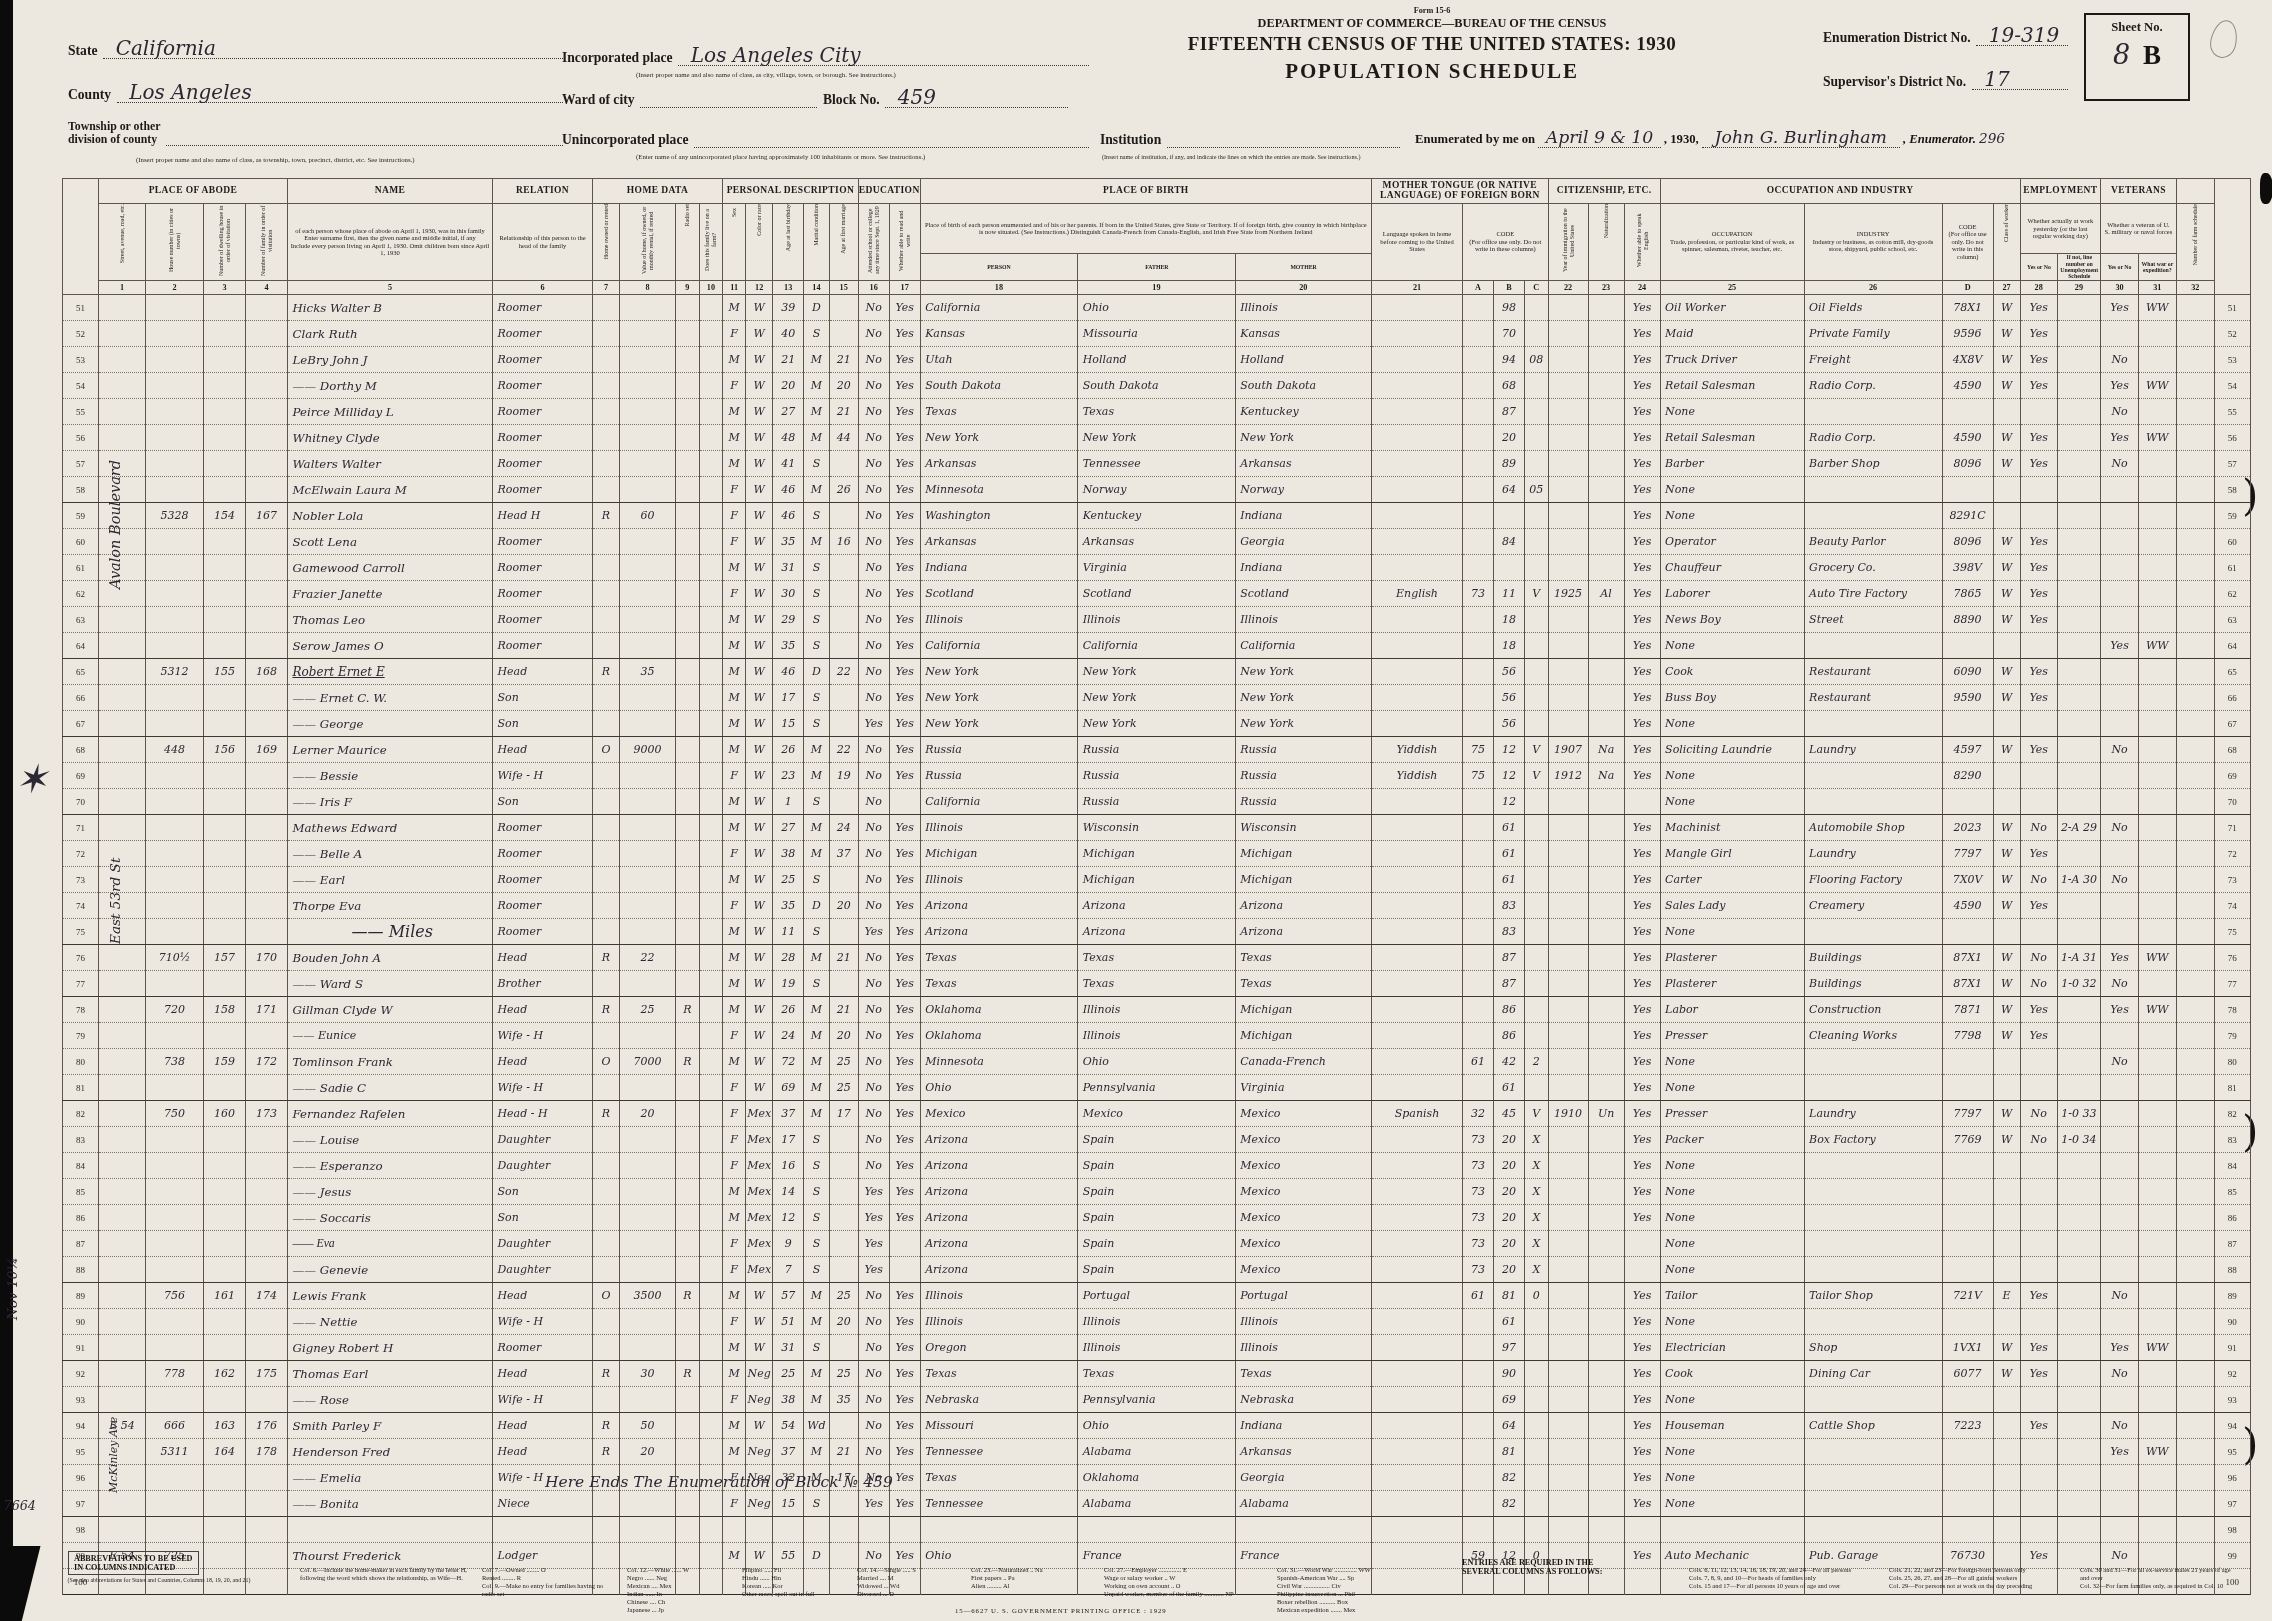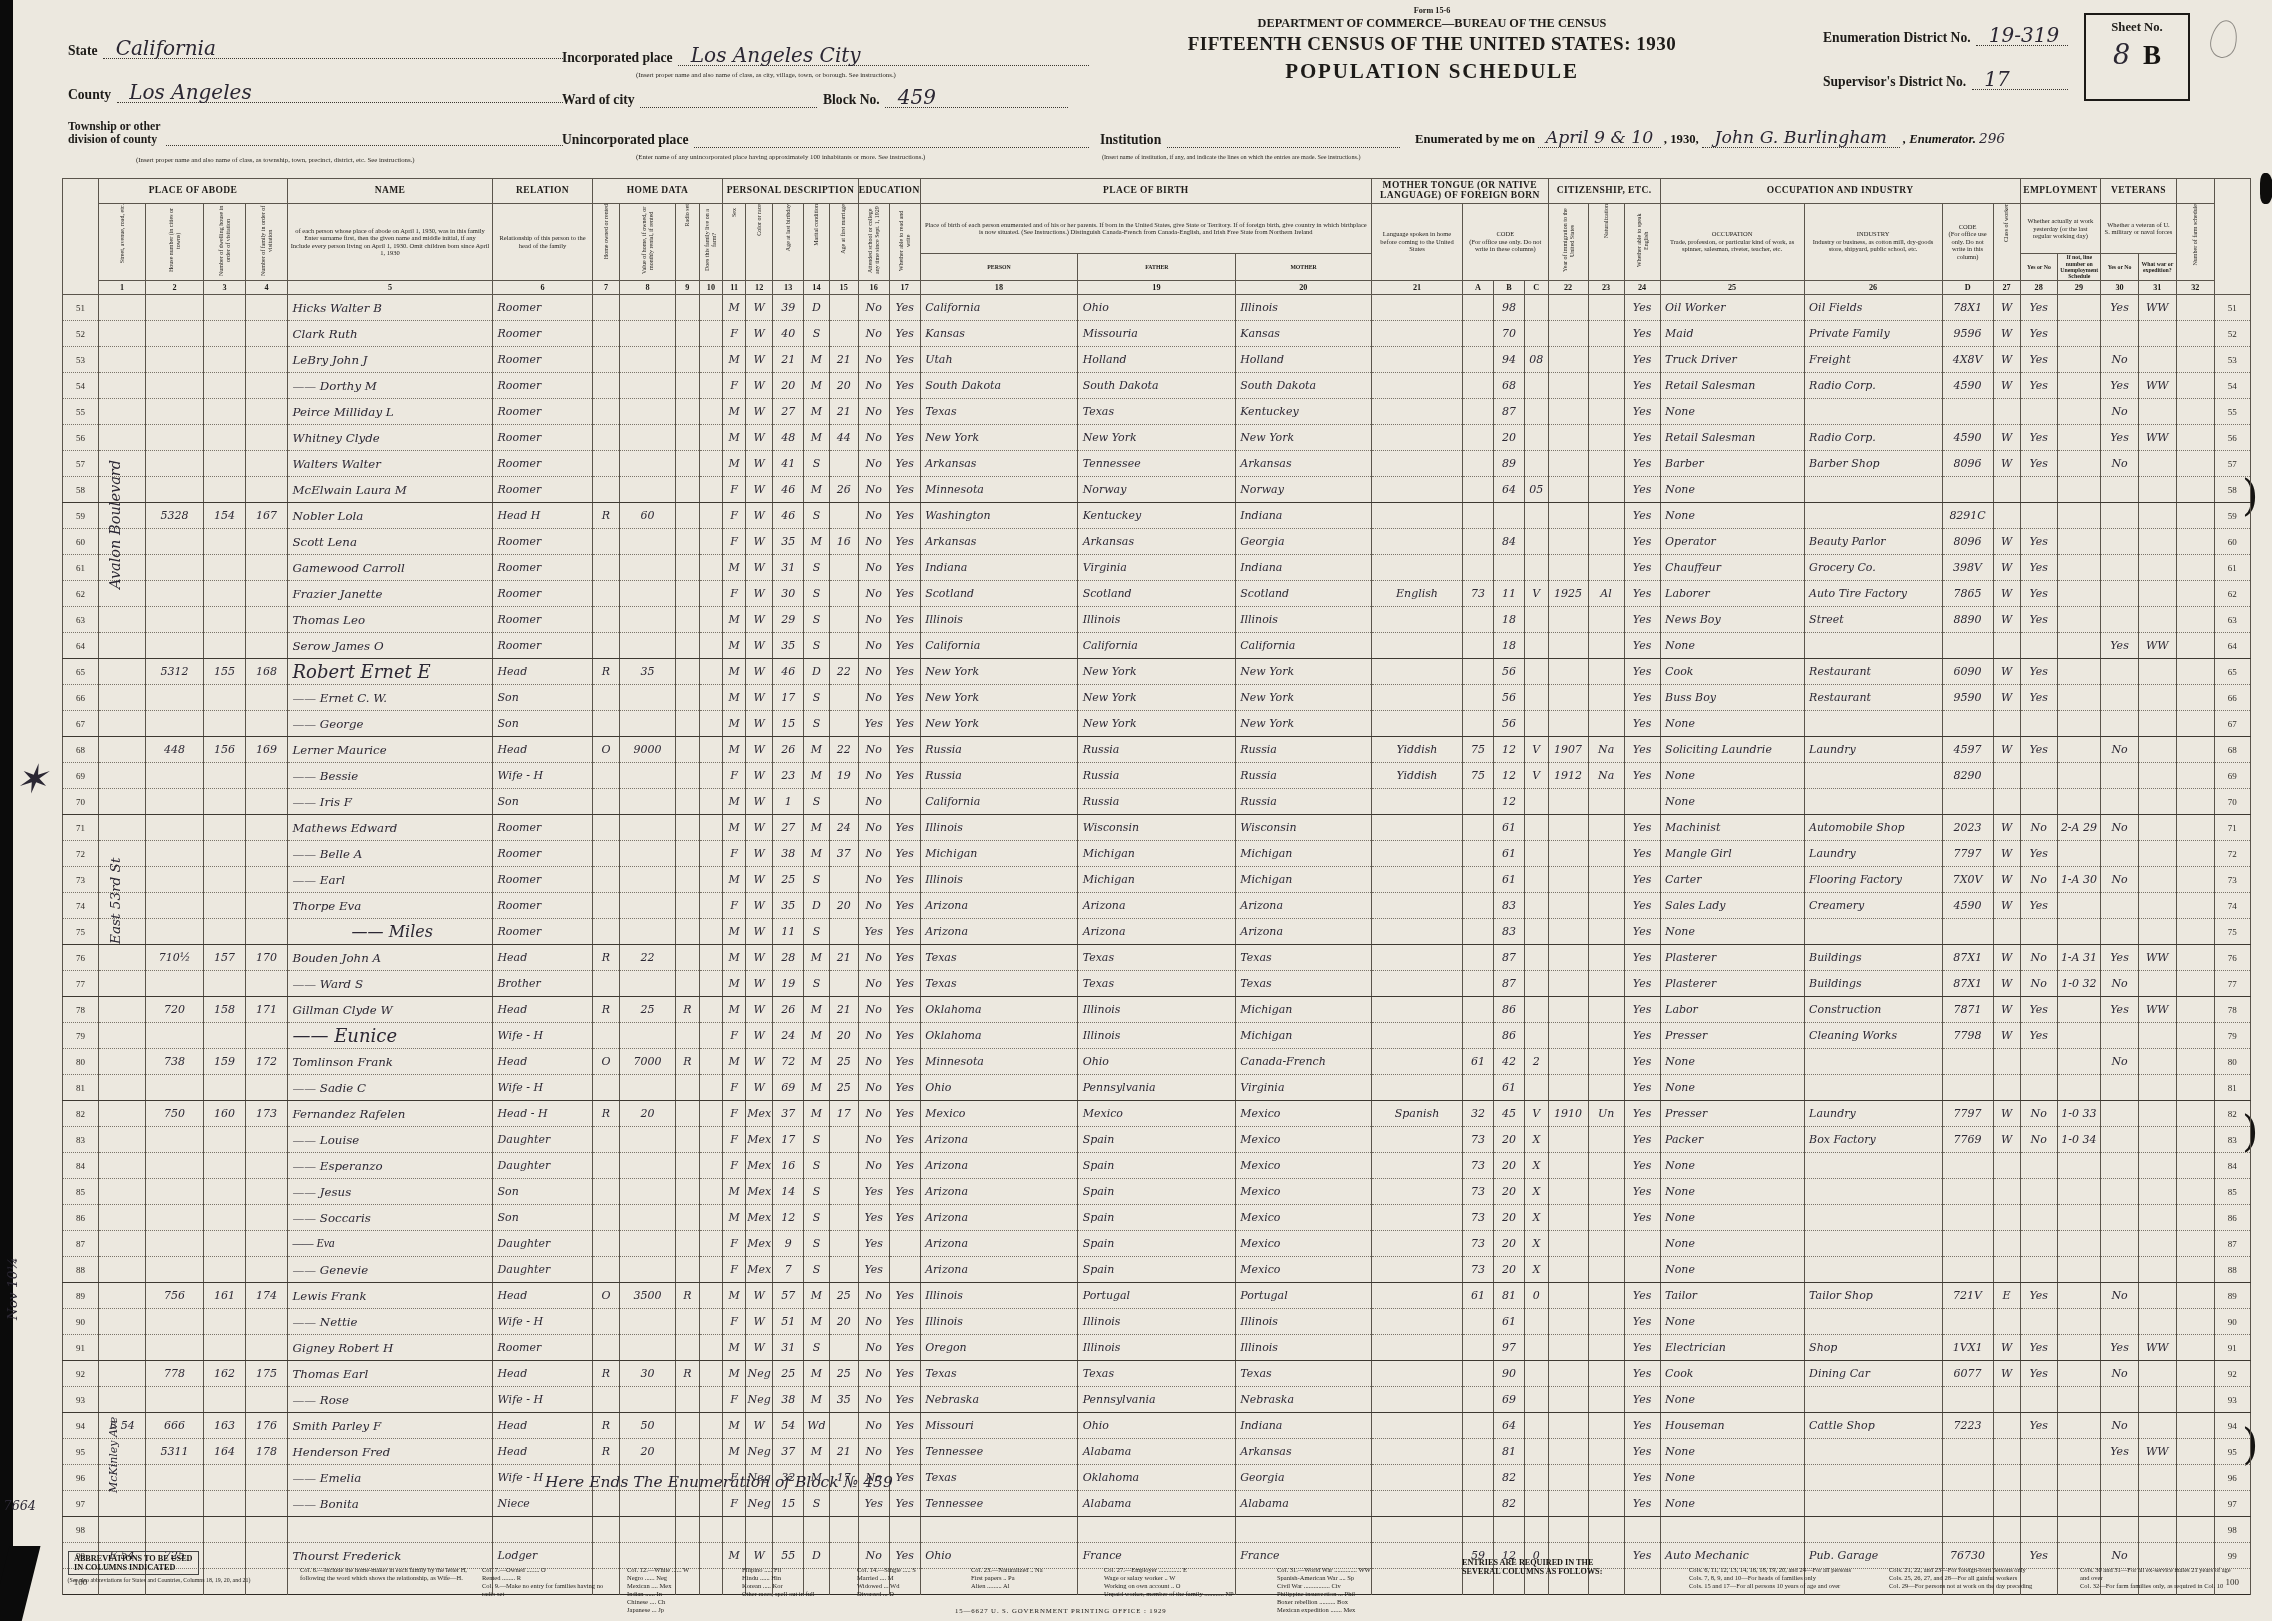--- a/index.html
+++ b/index.html
@@ -987,21 +987,21 @@
           <td class="hw">WW</td>
           <td class="hw gl"></td>
           <td class="ln gl">64</td>
         </tr>
         <tr>
           <td class="ln">65</td>
           <td class="hw gl"></td>
           <td class="hw">5312</td>
           <td class="hw">155</td>
           <td class="hw">168</td>
-          <td class="hw l gl" style="font-size: 18px;">Robert   Ernet E</td>
+          <td class="hw l gl" style="font-size: 12px; text-decoration: underline;">Robert   Ernet E</td>
           <td class="hw l gl">Head</td>
           <td class="hw gl">R</td>
           <td class="hw">35</td>
           <td class="hw"></td>
           <td class="hw"></td>
           <td class="hw gl">M</td>
           <td class="hw">W</td>
           <td class="hw">46</td>
           <td class="hw">D</td>
           <td class="hw">22</td>
@@ -1547,21 +1547,21 @@
           <td class="hw">WW</td>
           <td class="hw gl"></td>
           <td class="ln gl">78</td>
         </tr>
         <tr>
           <td class="ln">79</td>
           <td class="hw gl"></td>
           <td class="hw"></td>
           <td class="hw"></td>
           <td class="hw"></td>
-          <td class="hw l gl" style="font-size: 18px;">——   Eunice</td>
+          <td class="hw l gl" style="font-size: 11px;">——   Eunice</td>
           <td class="hw l gl">Wife - H</td>
           <td class="hw gl"></td>
           <td class="hw"></td>
           <td class="hw"></td>
           <td class="hw"></td>
           <td class="hw gl">F</td>
           <td class="hw">W</td>
           <td class="hw">24</td>
           <td class="hw">M</td>
           <td class="hw">20</td>

